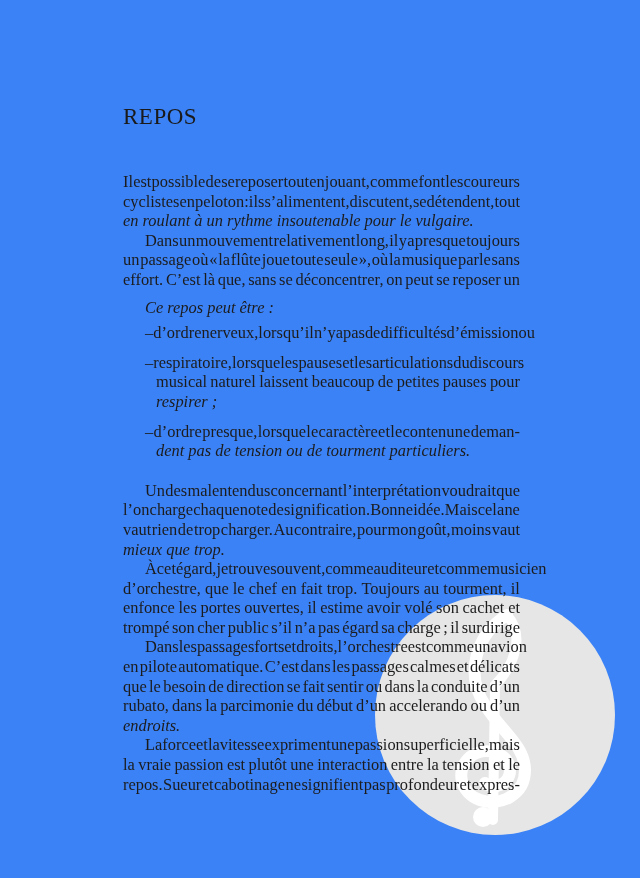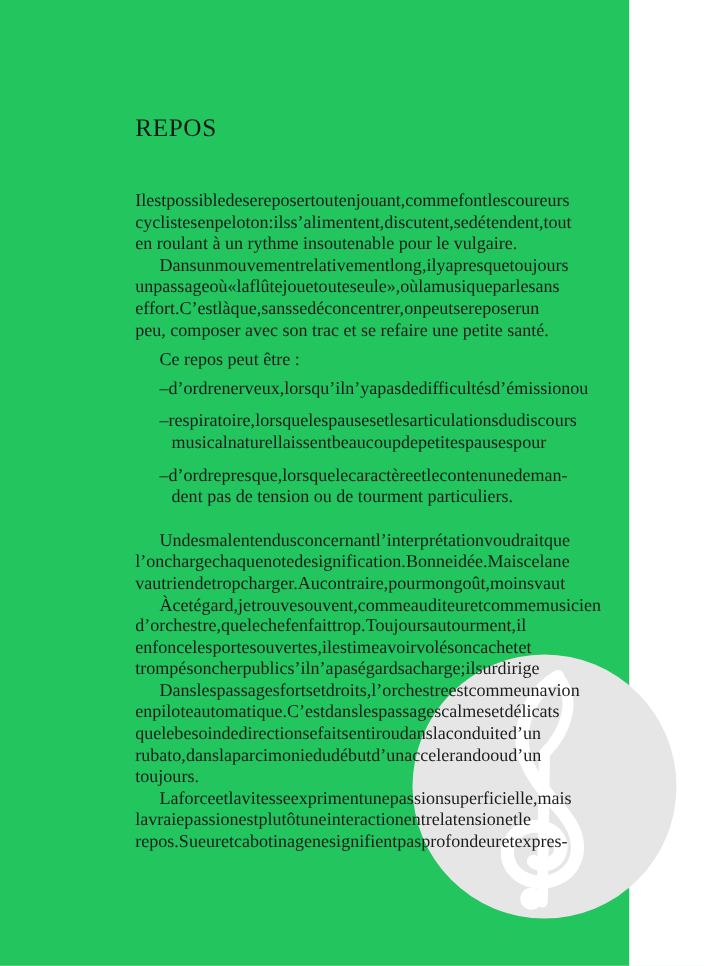--- a/index.html
+++ b/index.html
@@ -1,39 +1,39 @@
 <!DOCTYPE html>
 <html><head>
 <meta charset="utf-8">
 <style>
   html, body { margin: 0; padding: 0; background: #ffffff; }
   body { width: 640px; height: 878px; position: relative; overflow: hidden; }
-  .page { position: absolute; left: 0; top: 0; width: 572px; height: 878px; background: #22c55e; }
+  .page { position: absolute; left: 0; top: 0; width: 640px; height: 878px; background: #3b82f6; }
   .watermark { position: absolute; left: 375px; top: 595px; width: 240px; height: 240px; border-radius: 50%; background: #e6e6e6; }
   .watermark svg { position: absolute; left: 0; top: 0; width: 240px; height: 240px; }
   .title {
     position: absolute; left: 123px; top: 104px;
     font-family: "Liberation Serif", "DejaVu Serif", serif;
     font-size: 23px; color: #1a1a1a; letter-spacing: 0.5px; margin: 0; font-weight: normal;
   }
   .text {
     position: absolute; left: 123px; top: 172px; width: 397px;
     font-family: "Liberation Serif", "DejaVu Serif", serif;
     font-size: 16.4px; line-height: 19.6px; color: #1c1c1c;
   }
   .line { display: block; text-align: justify; text-align-last: justify; white-space: nowrap; height: 19.6px; overflow: visible; }
-  .line.last { text-align-last: left; }
+  .line.last { text-align-last: left; font-style: italic; }
   .line.indent { padding-left: 22px; }
   .list-intro { padding-left: 22px; margin-top: 8px; }
   .list-item { margin-top: 6px; }
   .list-item .line { padding-left: 33px; }
   .list-item .line.first { padding-left: 22px; }
   .gap-item { margin-top: 10px; }
   .para-gap { margin-top: 20px; }
-  .justify-row { display: flex; }
+  .justify-row { display: flex; justify-content: space-between; }
 </style>
 </head>
 <body>
 
 <div class="page">
 
   <div class="watermark">
     <svg viewBox="0 0 240 240">
       <path d="M132 20 C 100 40, 90 80, 110 110 C 125 135, 150 150, 150 175 C 150 200, 125 212, 105 205 C 85 198, 80 175, 95 162 C 110 150, 135 158, 135 175 C 135 190, 118 195, 110 188" fill="none" stroke="#ffffff" stroke-width="12" stroke-linecap="round"></path>
       <path d="M132 20 C 150 40, 140 70, 120 90 L 118 225" fill="none" stroke="#ffffff" stroke-width="10" stroke-linecap="round"></path>
@@ -113,21 +113,20 @@
           <span>que,</span>
           <span>sans</span>
           <span>se</span>
           <span>déconcentrer,</span>
           <span>on</span>
           <span>peut</span>
           <span>se</span>
           <span>reposer</span>
           <span>un</span>
         </span>
-      <span class="line last">peu, composer avec son trac et se refaire une petite santé.</span>
     </div>
 
     <div class="list-intro">
       <span class="line last" style="padding-left:0">Ce repos peut être :</span>
     </div>
 
     <div class="list-item">
       <span class="line first justify-row">
           <span>–</span>
           <span>d’ordre</span>
@@ -159,20 +158,21 @@
       <span class="line justify-row">
           <span>musical</span>
           <span>naturel</span>
           <span>laissent</span>
           <span>beaucoup</span>
           <span>de</span>
           <span>petites</span>
           <span>pauses</span>
           <span>pour</span>
         </span>
+      <span class="line last">respirer ;</span>
     </div>
 
     <div class="list-item gap-item">
       <span class="line first justify-row">
           <span>–</span>
           <span>d’ordre</span>
           <span>presque,</span>
           <span>lorsque</span>
           <span>le</span>
           <span>caractère</span>
@@ -215,20 +215,21 @@
           <span>trop</span>
           <span>charger.</span>
           <span>Au</span>
           <span>contraire,</span>
           <span>pour</span>
           <span>mon</span>
           <span>goût,</span>
           <span>moins</span>
           <span>vaut</span>
         </span>
+      <span class="line last">mieux que trop.</span>
     </div>
 
     <div>
       <span class="line indent justify-row">
           <span>À</span>
           <span>cet</span>
           <span>égard,</span>
           <span>je</span>
           <span>trouve</span>
           <span>souvent,</span>
@@ -327,21 +328,21 @@
           <span>dans</span>
           <span>la</span>
           <span>parcimonie</span>
           <span>du</span>
           <span>début</span>
           <span>d’un</span>
           <span>accelerando</span>
           <span>ou</span>
           <span>d’un</span>
         </span>
-      <span class="line last">toujours.</span>
+      <span class="line last">endroits.</span>
     </div>
 
     <div>
       <span class="line indent justify-row">
           <span>La</span>
           <span>force</span>
           <span>et</span>
           <span>la</span>
           <span>vitesse</span>
           <span>expriment</span>

